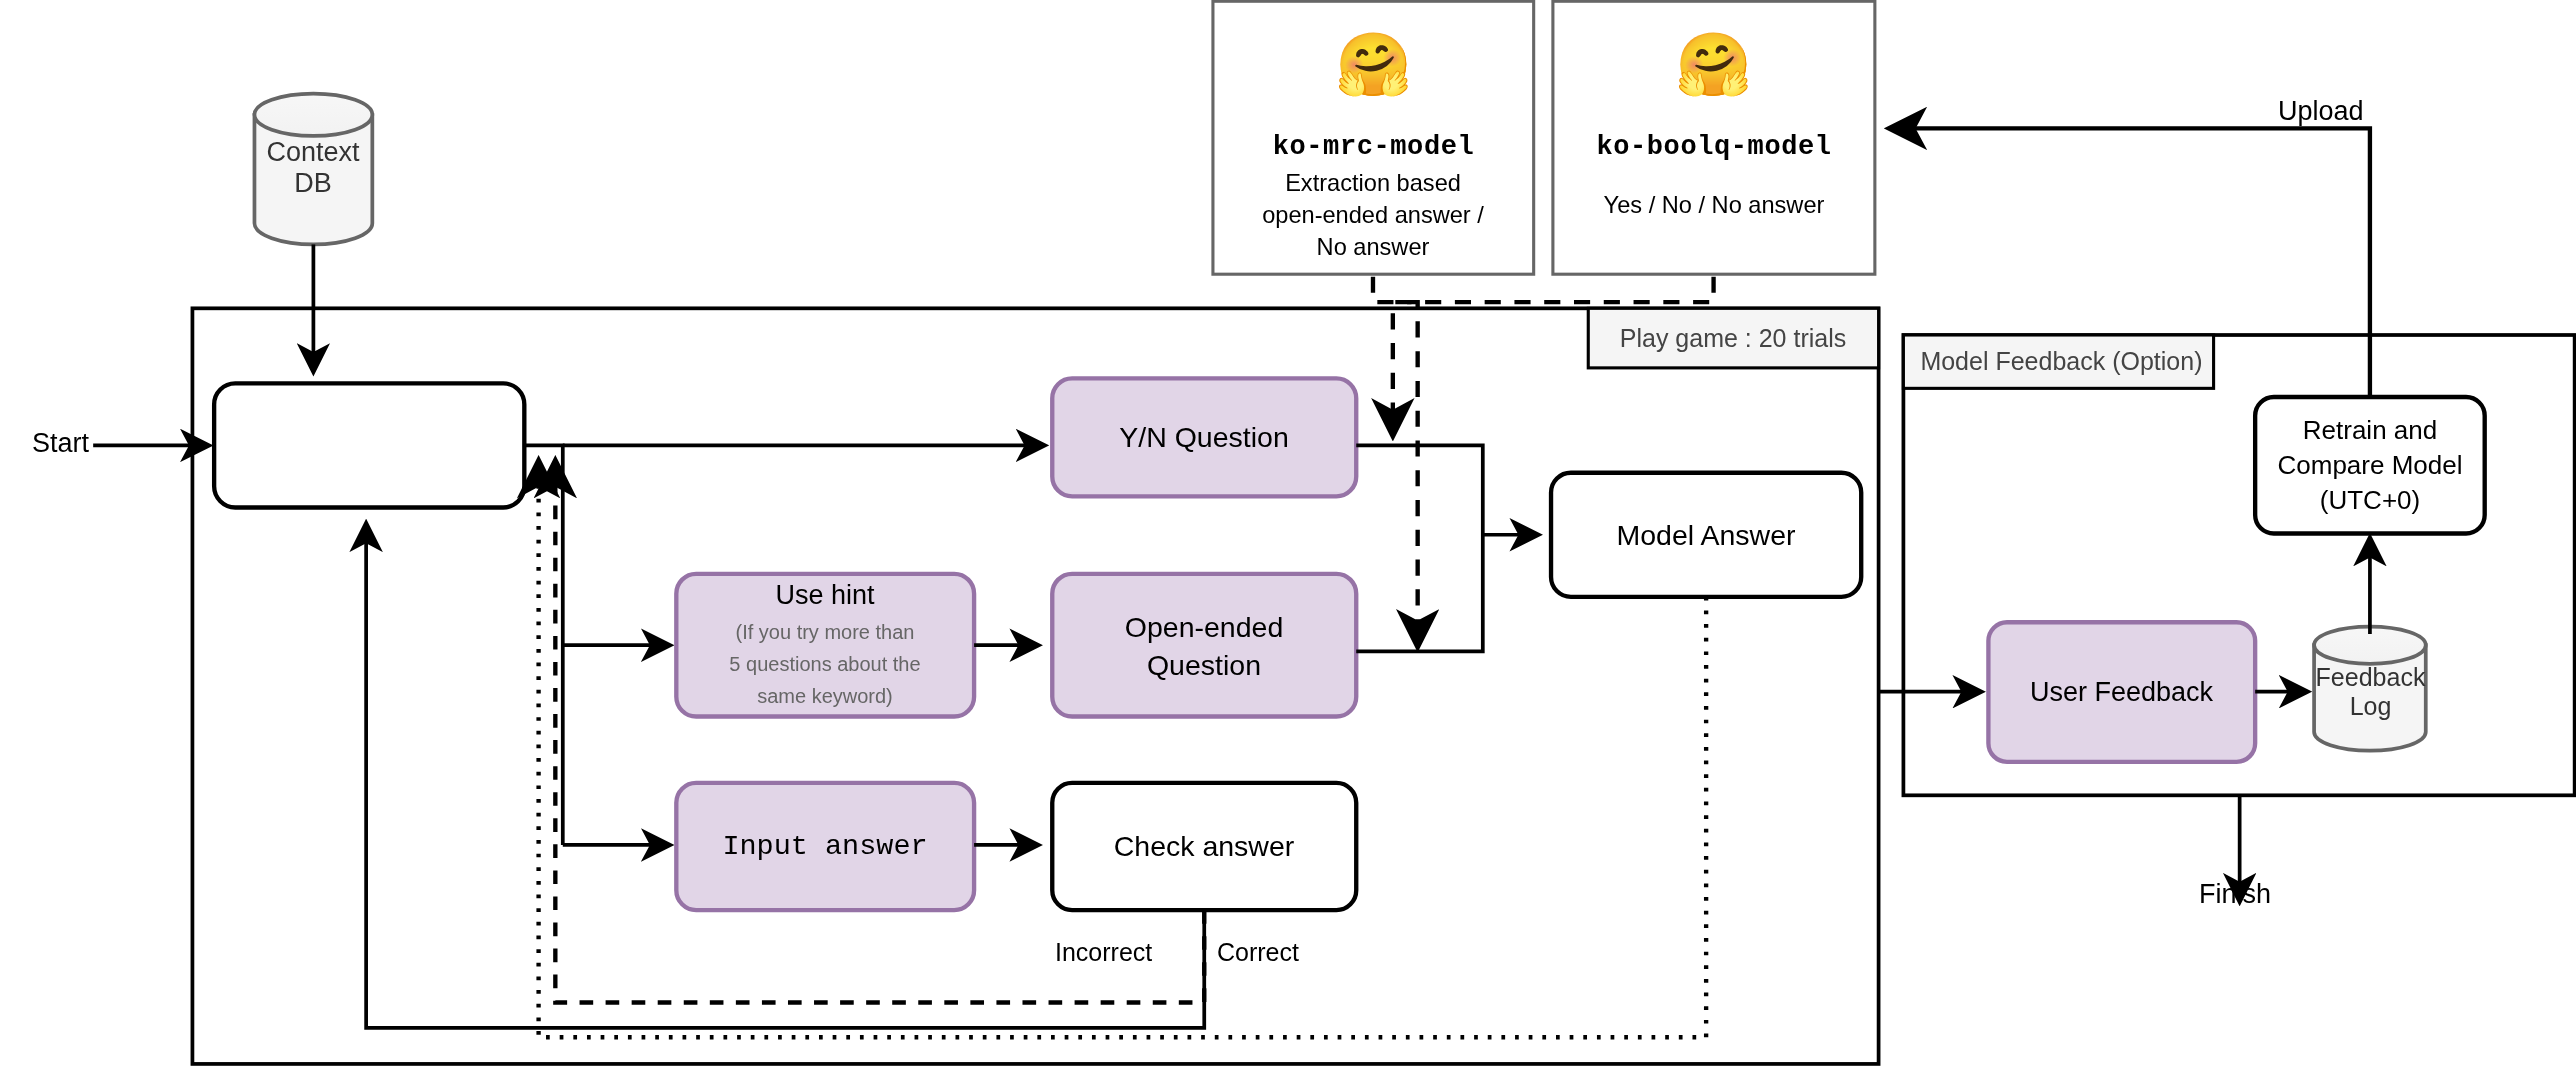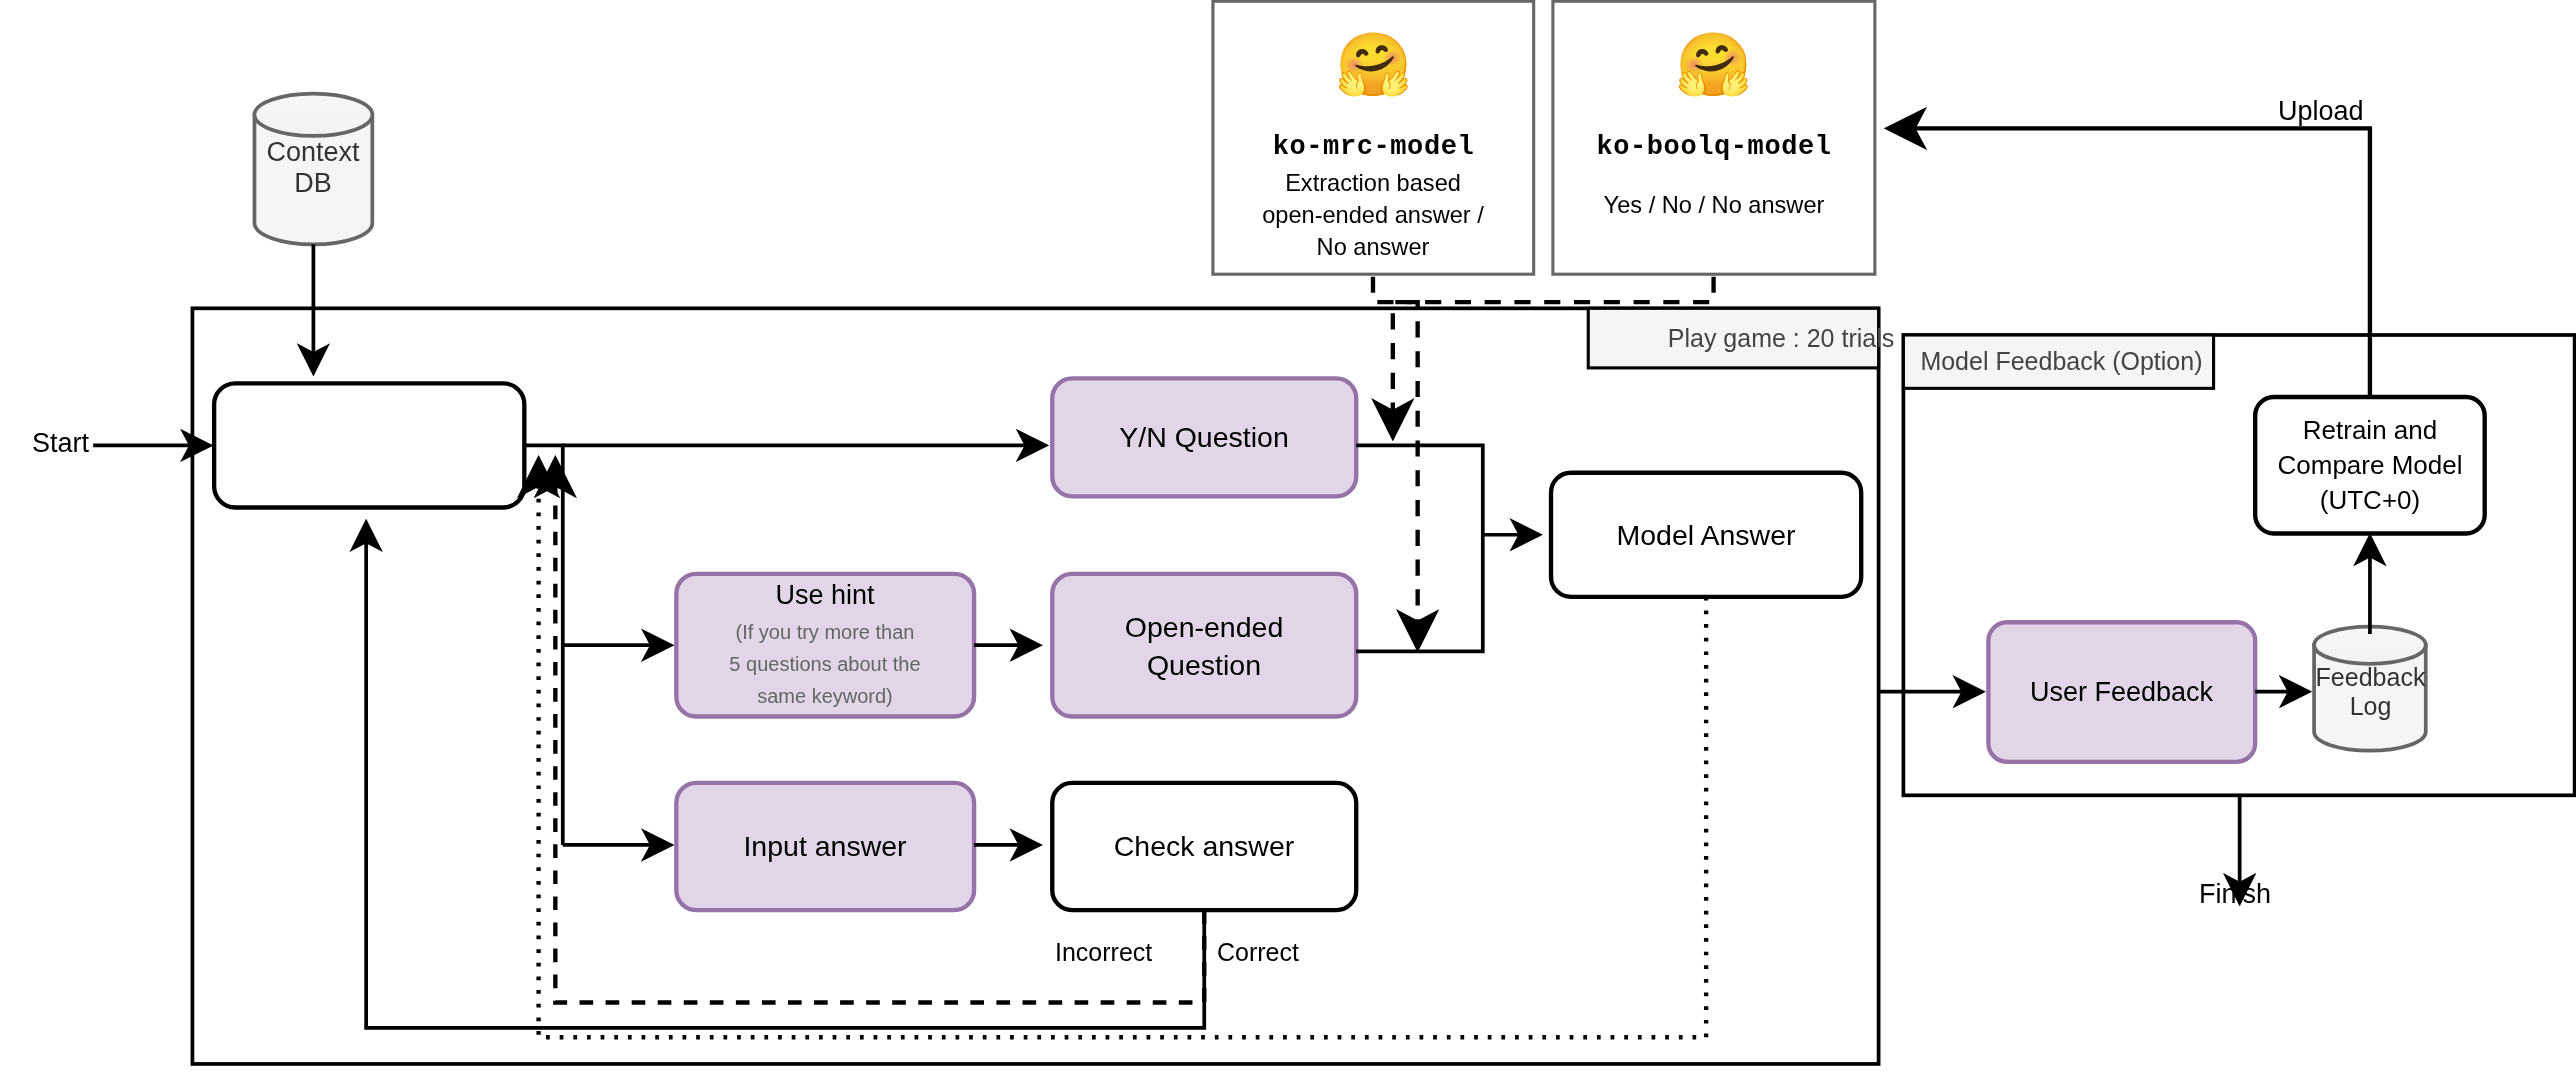--- a/index.html
+++ b/index.html
@@ -141,41 +141,41 @@
   </div>
 
   <div class="node-label" style="left:1553px;top:12.4px;width:322px;height:105px;font-size:62px;">
     <span class="emoji">🤗</span>
   </div>
   <div class="node-label mono" style="left:1553px;top:129px;width:322px;height:35px;font-size:27px;letter-spacing:0.6px;">ko-boolq-model</div>
   <div class="node-label" style="left:1559px;top:186px;width:310px;height:37px;font-size:23.6px;line-height:32px;">
     <span>Yes / No / No answer</span>
   </div>
 
-  <div class="frame-tab" style="left:1588px;top:308px;width:290px;height:60px;font-size:25px;padding-left:48px;">Play game : 20 trials</div>
+  <div class="frame-tab" style="left:1588px;top:308px;width:290px;height:60px;font-size:25px;">Play game : 20 trials</div>
   <div class="frame-tab" style="left:1903px;top:335px;width:310px;height:53px;font-size:25px;justify-content:flex-start;padding-left:17.4px;box-sizing:border-box;">Model Feedback (Option)</div>
 
   <div class="node-label" style="left:254px;top:143px;width:118px;height:50px;font-size:27px;color:#333;">Context DB</div>
 
 
   <div class="node-label" style="left:1052px;top:378px;width:304px;height:118px;font-size:28.5px;">Y/N Question</div>
 
   <div class="node-label" style="left:676px;top:578px;width:298px;height:134px;font-size:26px;line-height:32px;">
     <span style="font-size:27px;margin-bottom:5px;">Use hint</span>
     <span class="hint-sub" style="font-size:20px;">(If you try more than</span>
     <span class="hint-sub" style="font-size:20px;">5 questions about the</span>
     <span class="hint-sub" style="font-size:20px;">same keyword)</span>
   </div>
 
   <div class="node-label" style="left:1052px;top:574px;width:304px;height:143px;font-size:28.5px;line-height:38px;">
     <span>Open-ended</span>
     <span>Question</span>
   </div>
 
-  <div class="node-label" style="left:676px;top:783px;width:298px;height:127px;font-size:28.5px;">Input answer</div>
+  <div class="node-label" style="left:676px;top:783px;width:298px;height:127px;font-size:28.5px;font-family:Liberation Mono, monospace;">Input answer</div>
 
   <div class="node-label" style="left:1052px;top:783px;width:304px;height:127px;font-size:28.5px;">Check answer</div>
 
   <div class="node-label" style="left:1551px;top:473px;width:310px;height:124px;font-size:28.5px;">Model Answer</div>
 
   <div class="node-label" style="left:1988px;top:622px;width:267px;height:140px;font-size:27px;">User Feedback</div>
 
   <div class="node-label" style="left:2296px;top:673px;width:149px;height:37px;font-size:25px;color:#333;">Feedback Log</div>
 
   <div class="node-label" style="left:2255px;top:397px;width:230px;height:136px;font-size:26px;line-height:35px;">

